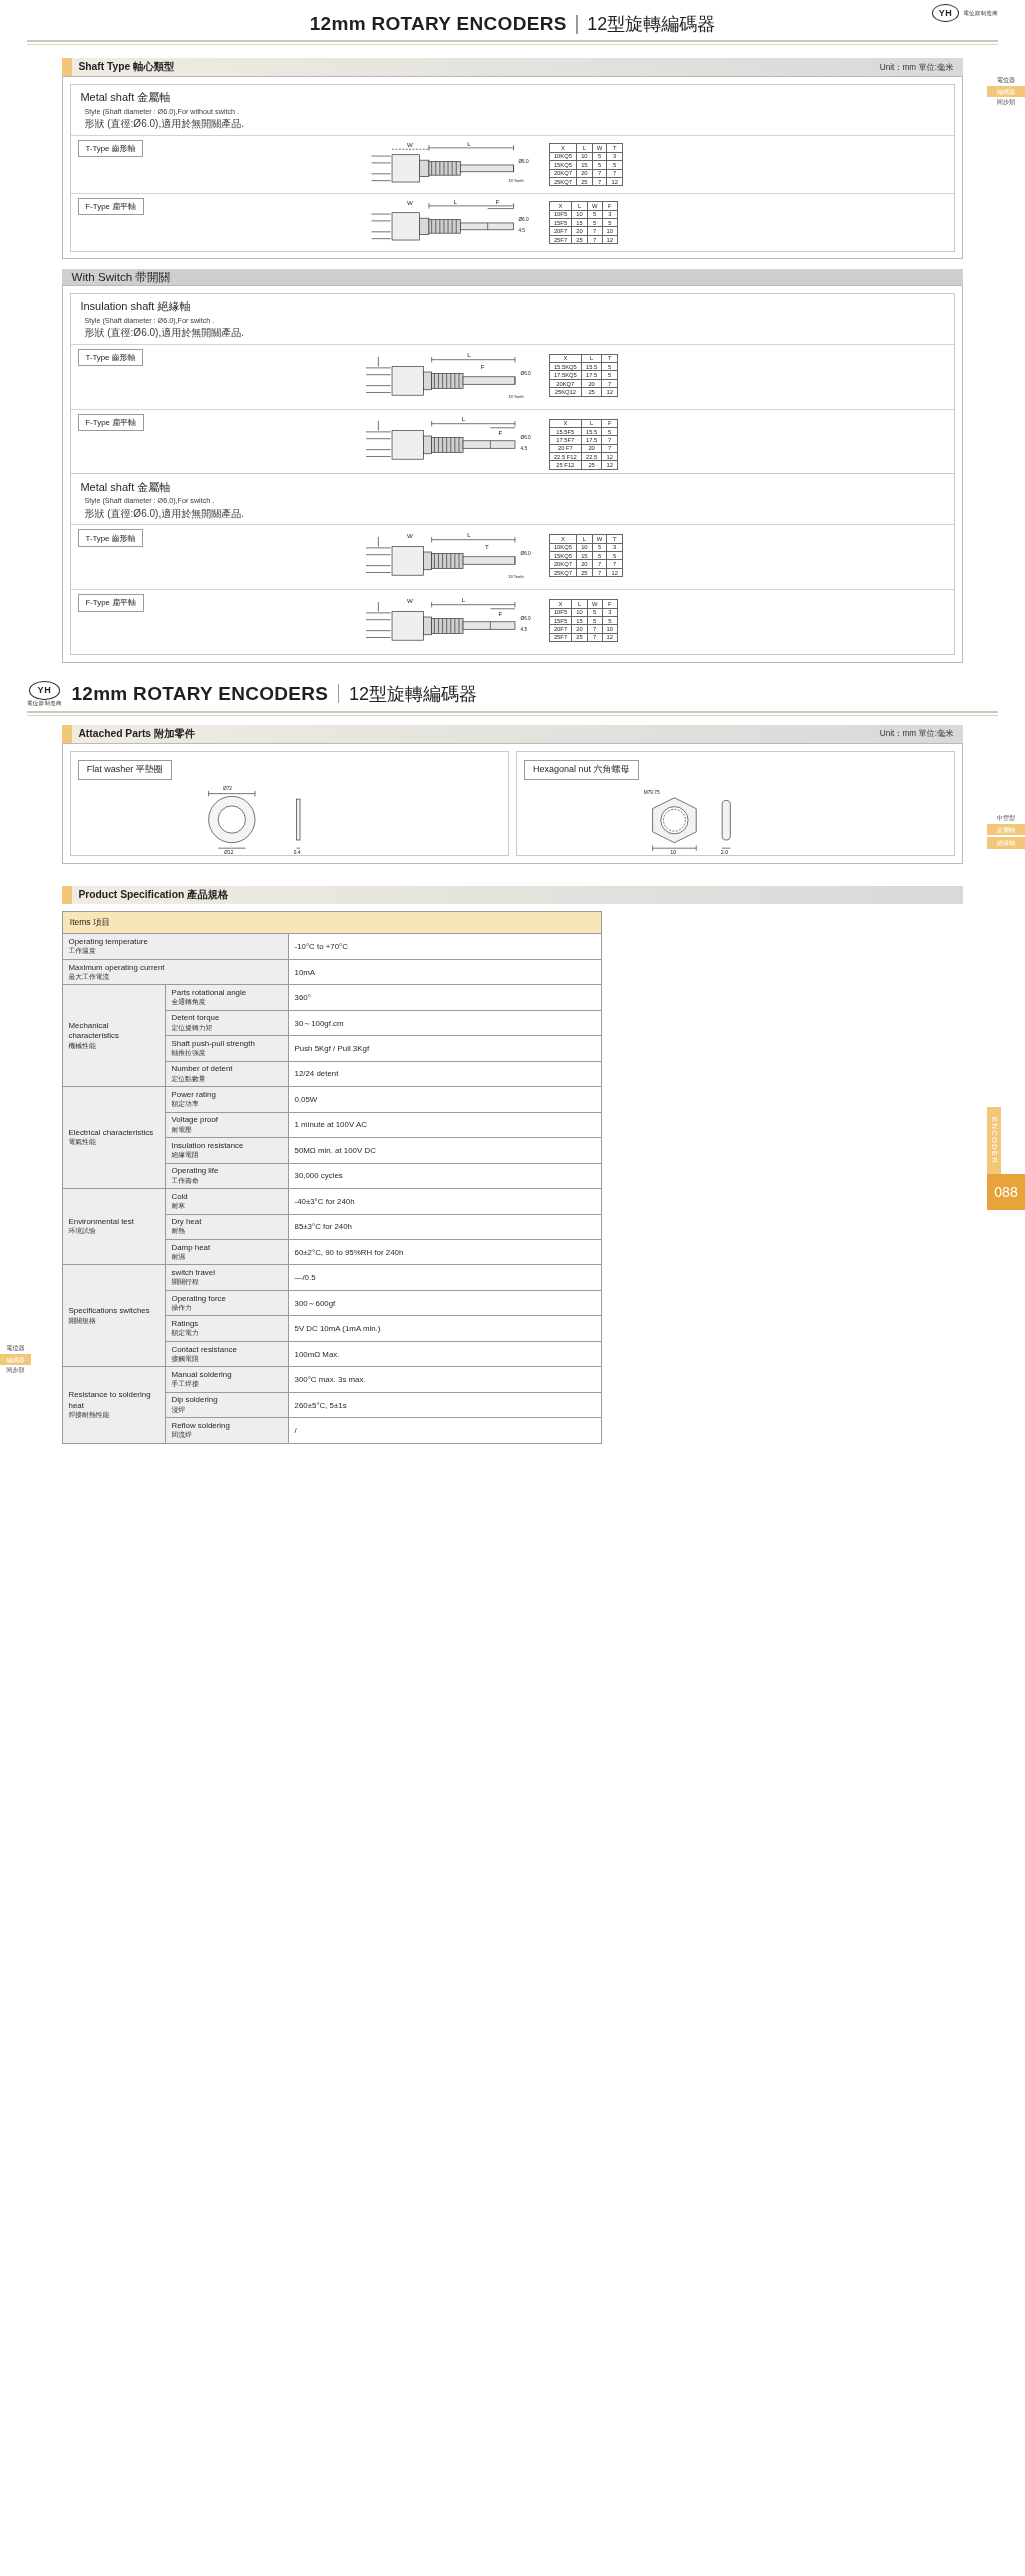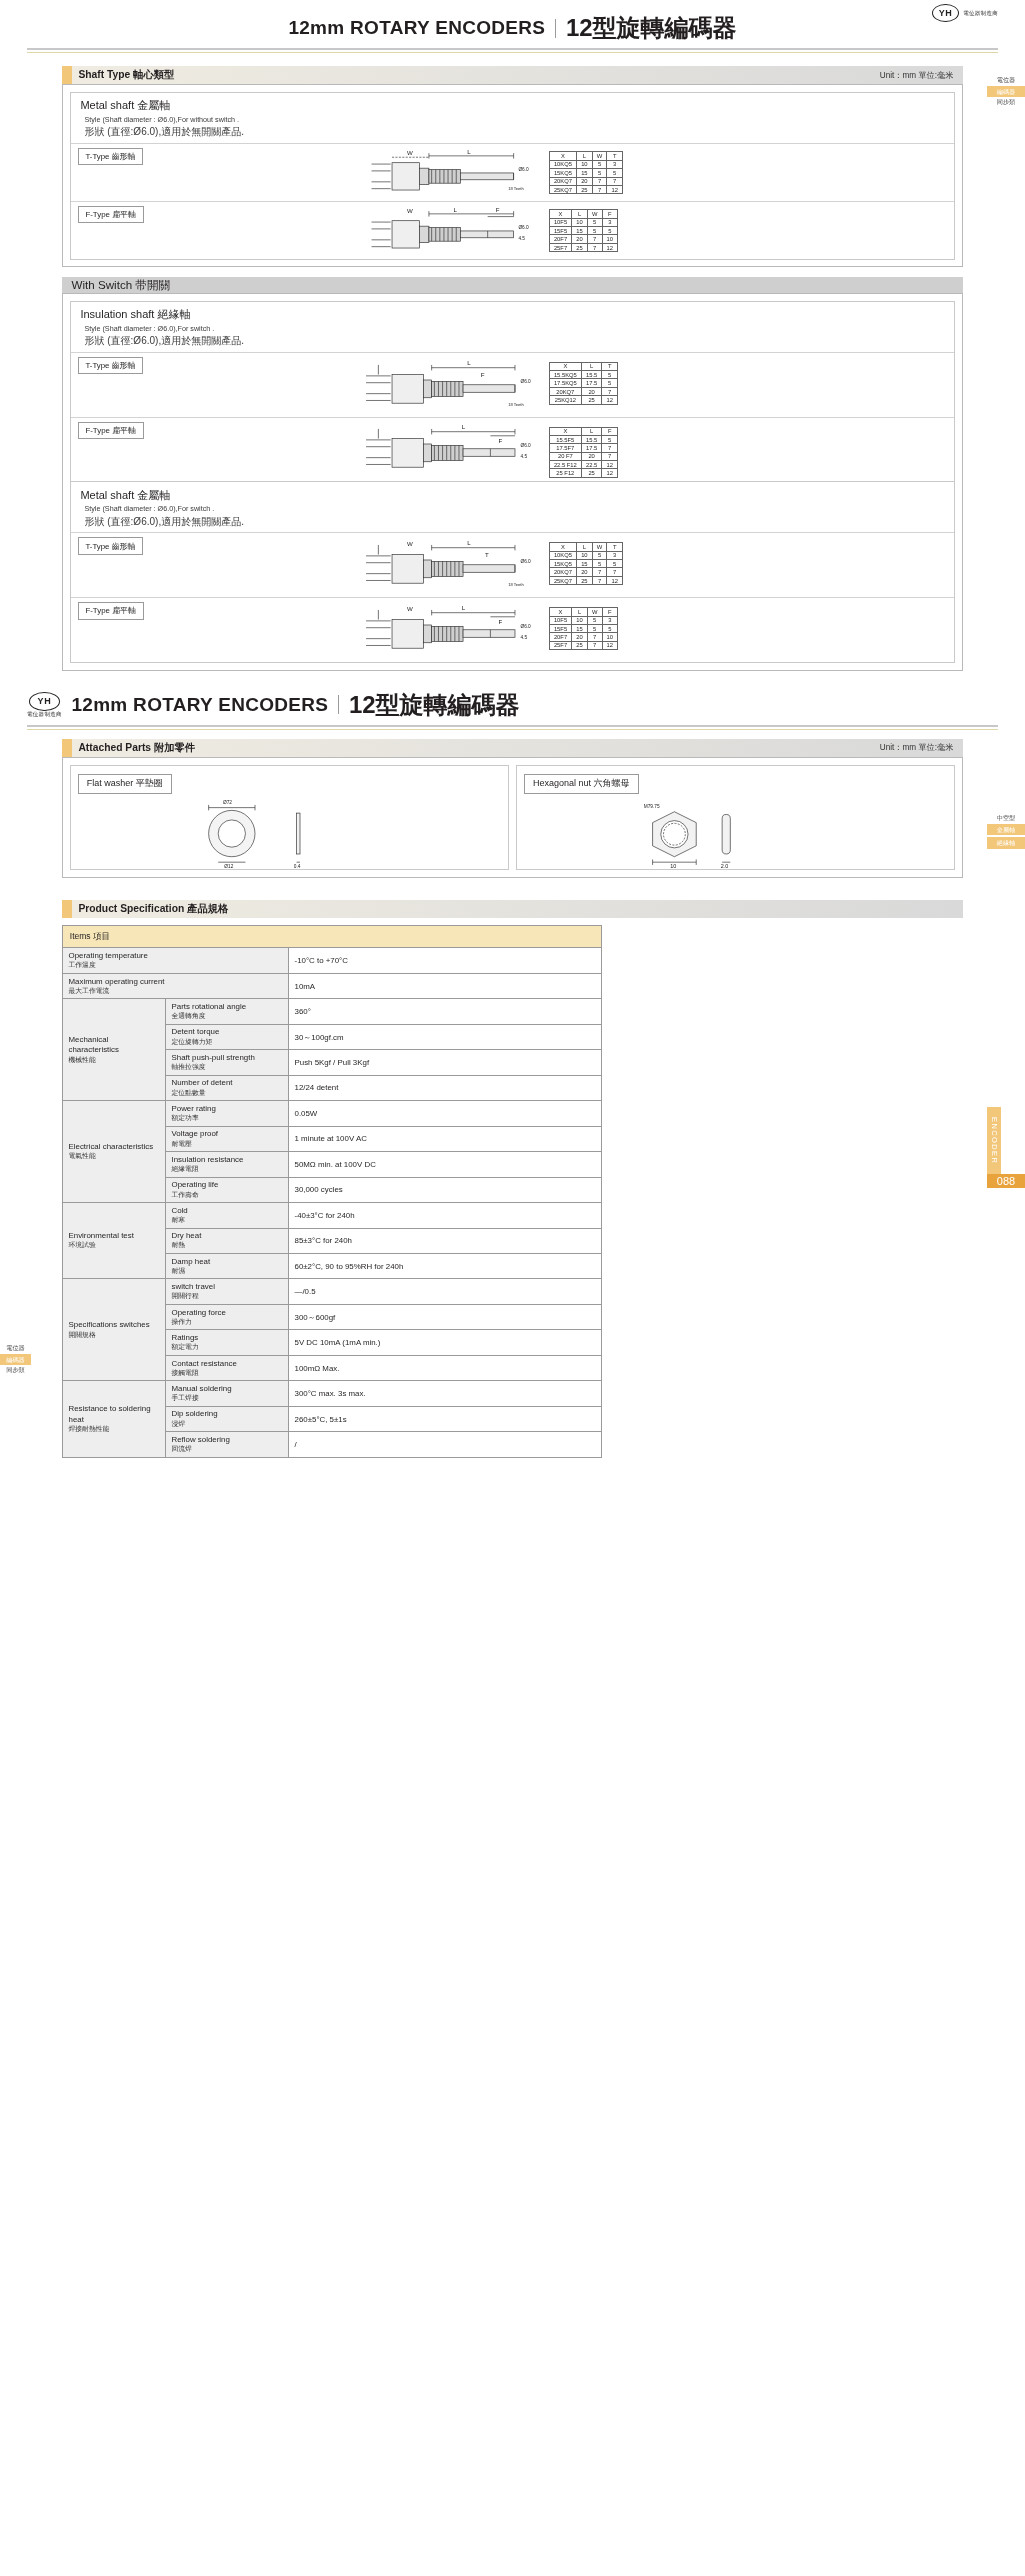--- a/index.html
+++ b/index.html
@@ -14,21 +14,21 @@
 
   
   .page-header {
     position:relative;
     padding:12.3px 0 6.8px 0;
     text-align:center;
   }
   .hdr-inner { display:inline-flex; align-items:center; gap:9.6px; }
   .hdr-title-en { font-size:19px; font-weight:bold; letter-spacing:0.3px; }
   .hdr-sep { width:1.4px; height:19px; background:#9a9a9a; }
-  .hdr-title-cn { font-size:24px; font-weight:bold; }
+  .hdr-title-cn { font-size:18px; font-weight:normal; }
   .hdr-rule { height:2.1px; background:#c8c8c8; margin:4.1px 27px 0 27px; }
   .hdr-rule2 { height:0.7px; background:#e0d7a8; margin:1.4px 27px 0 27px; }
 
   .logo-badge {
     position:absolute; right:27px; top:4.1px;
     display:flex; align-items:center; gap:4.1px;
   }
   .logo-oval {
     width:27px; height:18px; border:1.4px solid #231f20; border-radius:50%;
     display:flex; align-items:center; justify-content:center;
@@ -99,21 +99,21 @@
   .vert-tab {
     writing-mode:vertical-rl;
     background:#f2c77a;
     color:#fff;
     font-size:7.5px;
     letter-spacing:1.4px;
     padding:9.6px 2.7px;
     text-align:center;
   }
   .page-num {
-    background:#e8a33d; color:#fff; font-size:11px; text-align:center; padding:1px 0;
+    background:#e8a33d; color:#fff; font-size:14px; text-align:center; padding:10px 0;
   }
 
   
   table.spec {
     border-collapse:collapse;
     width:540px;
     font-size:7.9px;
     margin-left:0;
   }
   table.spec td {

